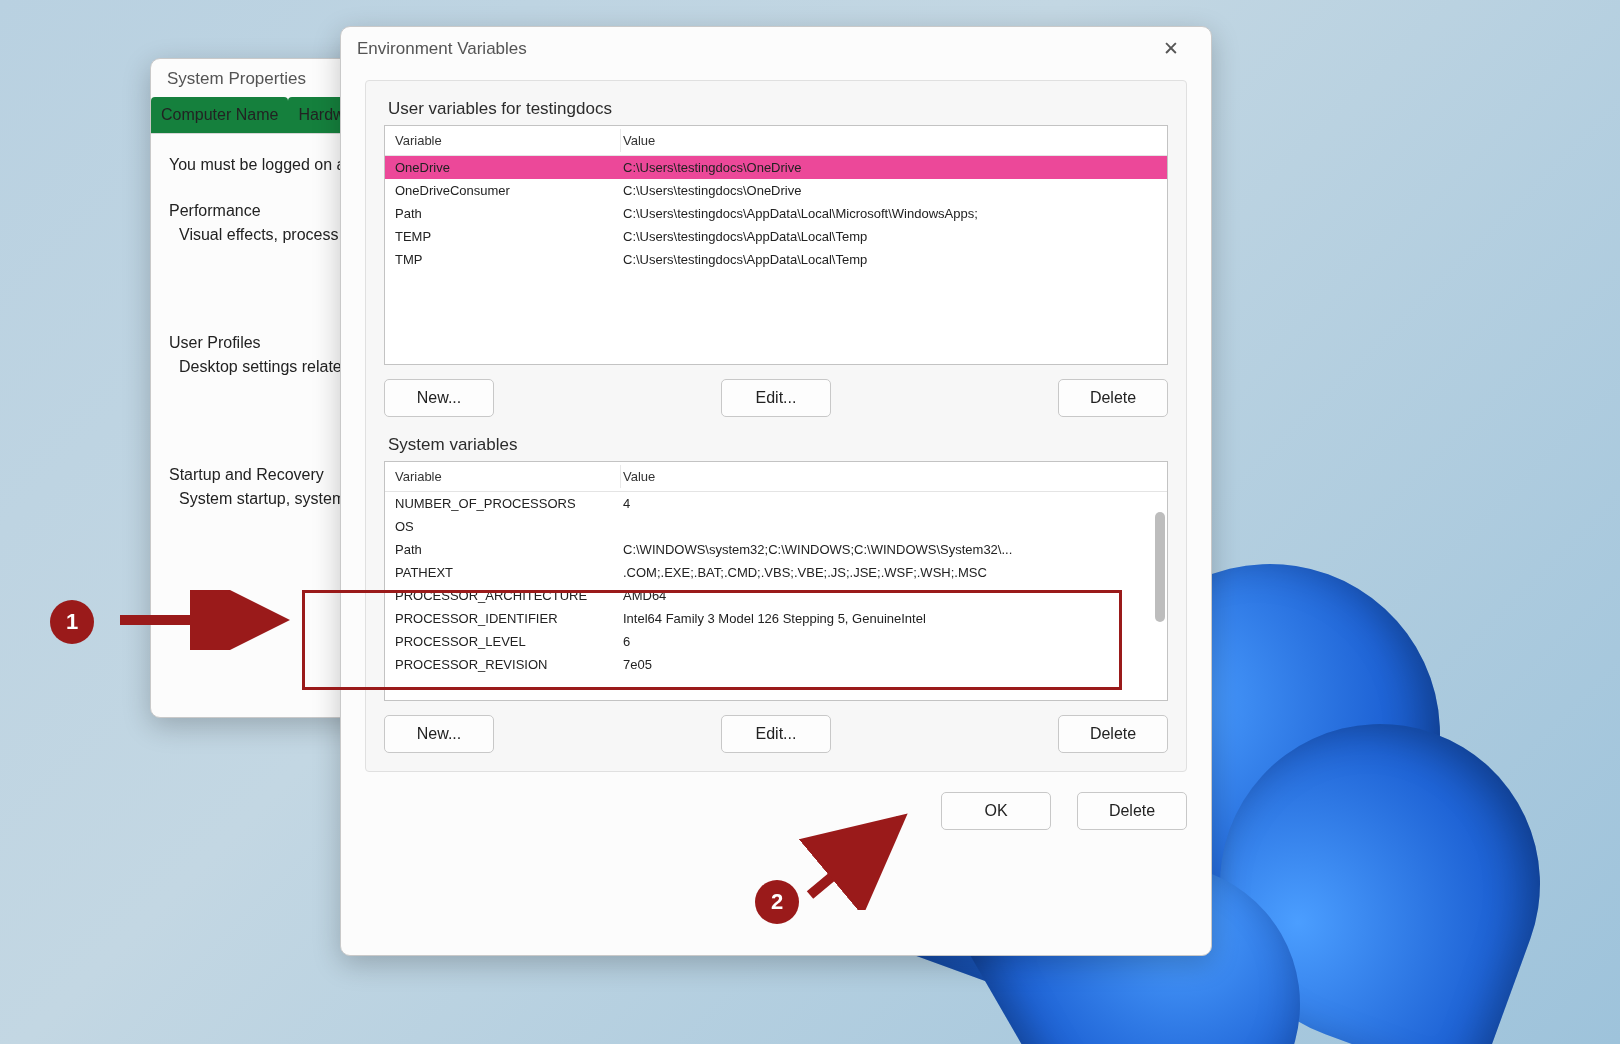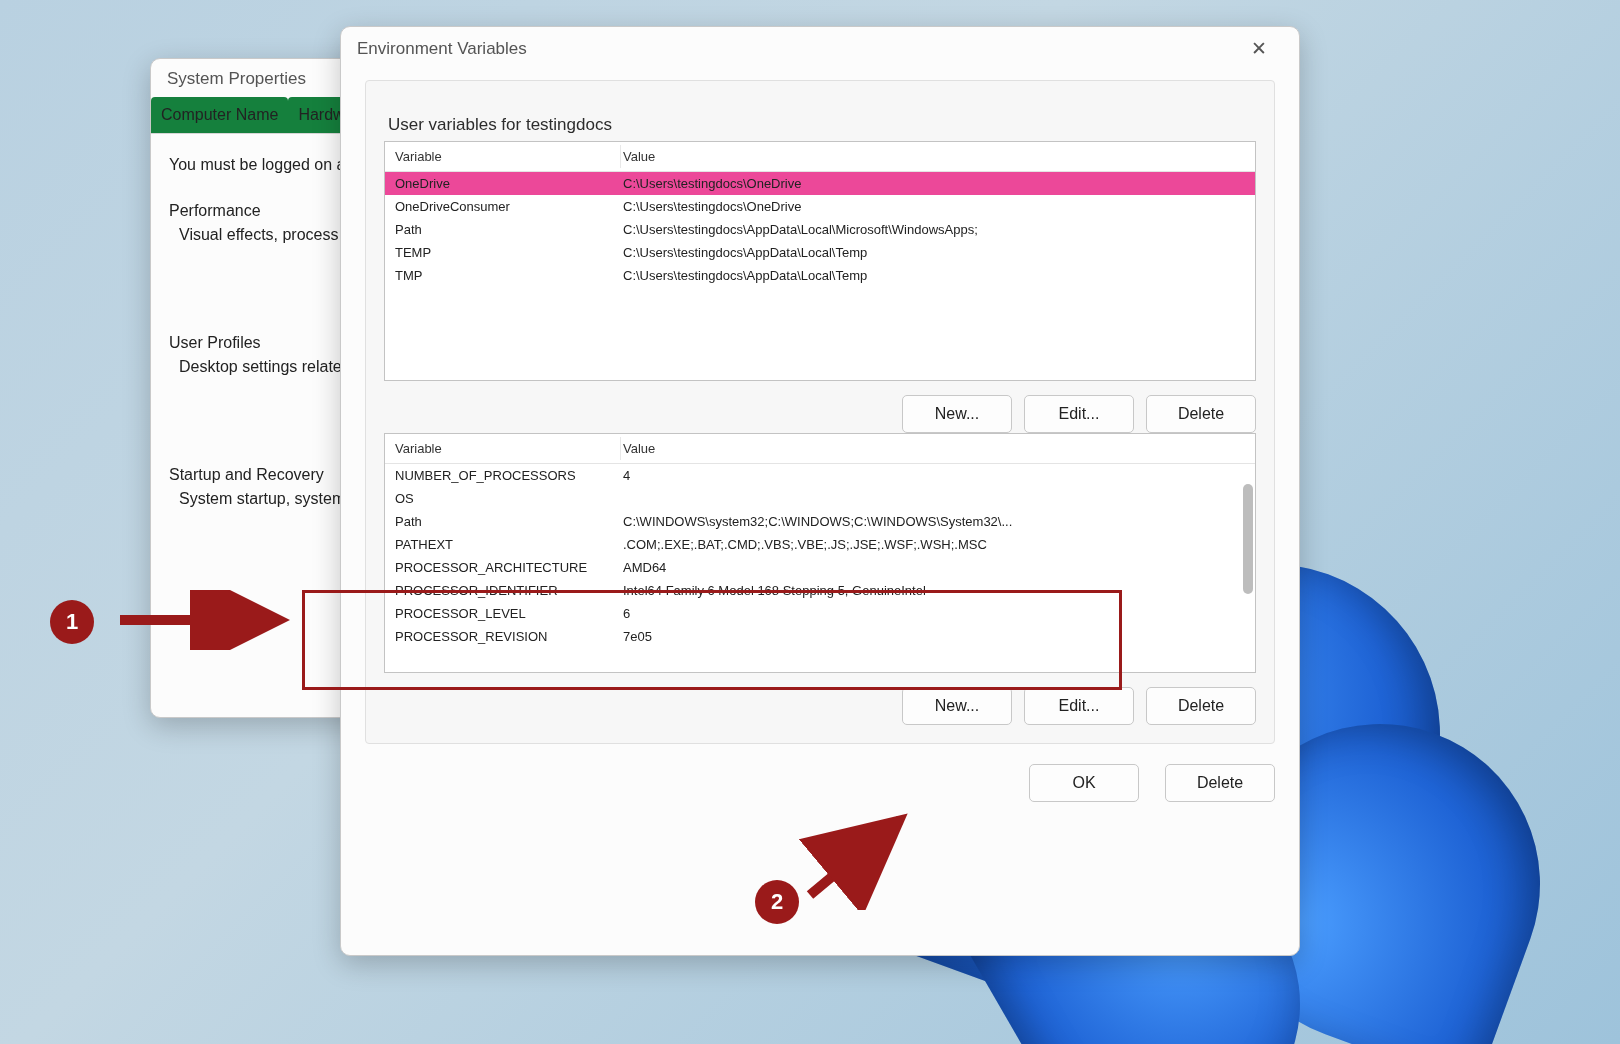--- a/index.html
+++ b/index.html
@@ -82,21 +82,21 @@
       color: #222;
     }
     .sysprops-body .line { margin: 8px 0; }
     .sysprops-body .section { margin-top: 28px; }
     .sysprops-body .sub { padding-left: 10px; margin-top: 6px; }
 
     
     .envwin {
       left: 340px;
       top: 26px;
-      width: 960px;
+      width: 872px;
       height: 930px;
       z-index: 10;
     }
     .envwin .body {
       padding: 0 24px 24px;
     }
     .groupbox {
       border: 1px solid #e0e0e0;
       border-radius: 4px;
       padding: 18px;
@@ -135,21 +135,21 @@
       color: #333;
     }
     .varhead > div { border-right: 1px solid #e8e8e8; padding: 4px 2px; }
     .varhead > div:last-child { border-right: none; }
     .varrow { color: #222; }
     .varrow.sel { background: #ec4899; }
     .varrow > div { overflow: hidden; text-overflow: ellipsis; padding: 1px 2px; }
     .btnrow {
       display: flex;
       gap: 12px;
-      justify-content: flex-end;
+      justify-content: space-between;
       margin-top: 14px;
     }
     .btn {
       min-width: 110px;
       height: 38px;
       background: #fdfdfd;
       border: 1px solid #c8c8c8;
       border-radius: 5px;
       font-size: 16px;
       color: #222;
@@ -243,21 +243,21 @@
 </div>
 
 <div class="window envwin">
   <div class="titlebar">
     <div class="title">Environment Variables</div>
     <div class="close-x">✕</div>
   </div>
   <div class="body">
     <div class="groupbox">
 
-      <div class="group-label" style="margin-top:16px;">User variables for testingdocs</div>
+      <div class="group-label" style="margin-top:0;">User variables for testingdocs</div>
 
       <div class="varlist">
         <div class="varhead">
           <div>Variable</div>
           <div>Value</div>
         </div>
         <div class="varrow sel">
           <div>OneDrive</div>
           <div>C:\Users\testingdocs\OneDrive</div>
         </div>
@@ -278,20 +278,21 @@
           <div>C:\Users\testingdocs\AppData\Local\Temp</div>
         </div>
       </div>
 
       <div class="btnrow">
         <button class="btn">New...</button>
         <button class="btn">Edit...</button>
         <button class="btn">Delete</button>
       </div>
 
+      <div class="group-label">System variables</div>
 
       <div class="varlist sys">
         <div class="varlist-inner">
           <div class="varhead">
             <div>Variable</div>
             <div>Value</div>
           </div>
           <div class="varrow">
             <div>NUMBER_OF_PROCESSORS</div>
             <div>4</div>
@@ -306,21 +307,21 @@
           <div class="varrow">
             <div>PATHEXT</div>
             <div>.COM;.EXE;.BAT;.CMD;.VBS;.VBE;.JS;.JSE;.WSF;.WSH;.MSC</div>
           </div>
           <div class="varrow">
             <div>PROCESSOR_ARCHITECTURE</div>
             <div>AMD64</div>
           </div>
           <div class="varrow">
             <div>PROCESSOR_IDENTIFIER</div>
-            <div>Intel64 Family 6 Model 168 Stepping 5, GenuineIntel</div>
+            <div>Intel64 Family 3 Model 126 Stepping 5, GenuineIntel</div>
           </div>
           <div class="varrow">
             <div>PROCESSOR_LEVEL</div>
             <div>6</div>
           </div>
           <div class="varrow">
             <div>PROCESSOR_REVISION</div>
             <div>7e05</div>
           </div>
         </div>

